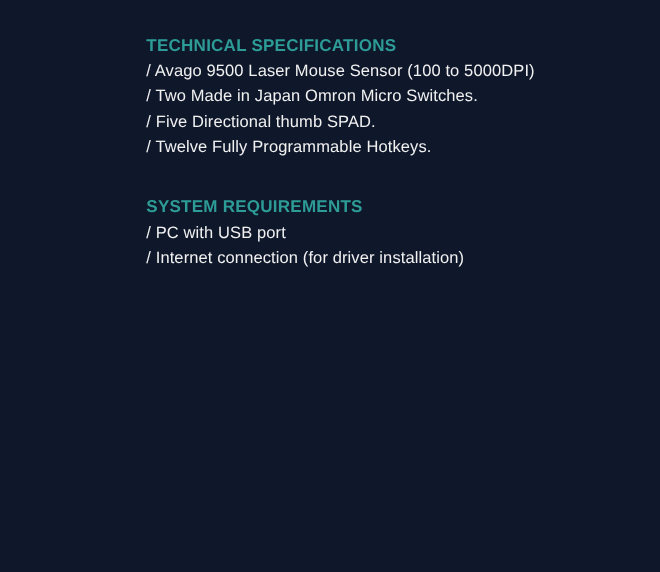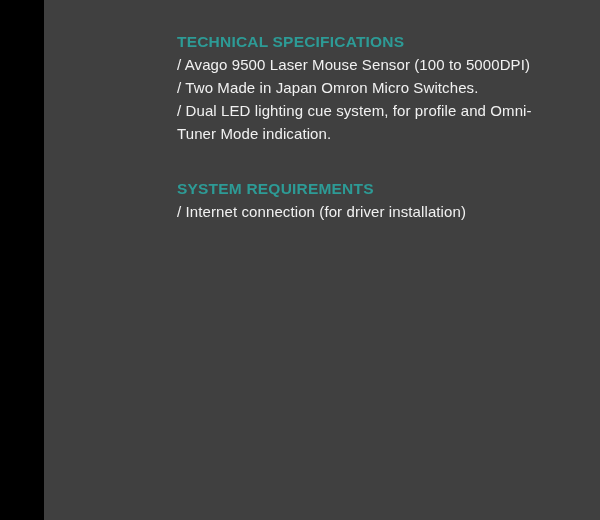--- a/index.html
+++ b/index.html
@@ -10,22 +10,21 @@
     width: 600px;
     height: 520px;
     background: #000000;
     overflow: hidden;
     font-family: "Liberation Sans", sans-serif;
     position: relative;
   }
   .page {
     position: absolute;
     inset: 0;
-    background: #404040;
-    margin-left: 44px;
+    background: #0f172a;
   }
   .content {
     position: absolute;
     left: 133px;
     top: 30px;
     width: 462px;
   }
   .section-title {
     margin: 0;
     color: #2d9b96;
@@ -50,23 +49,24 @@
 </head>
 <body>
 
 <div class="page">
   <div class="content">
 
     <section class="section section-technical">
       <h2 class="section-title">TECHNICAL SPECIFICATIONS</h2>
       <p class="spec-item">/ Avago 9500 Laser Mouse Sensor (100 to 5000DPI)</p>
       <p class="spec-item">/ Two Made in Japan Omron Micro Switches.</p>
-      <p class="spec-item">/ Dual LED lighting cue system, for profile and Omni-
-Tuner Mode indication.</p>
+      <p class="spec-item">/ Five Directional thumb SPAD.</p>
+      <p class="spec-item">/ Twelve Fully Programmable Hotkeys.</p>
     </section>
 
     <section class="section section-requirements">
       <h2 class="section-title">SYSTEM REQUIREMENTS</h2>
+      <p class="spec-item">/ PC with USB port</p>
       <p class="spec-item">/ Internet connection (for driver installation)</p>
     </section>
 
   </div>
 </div>
 
 </body></html>

